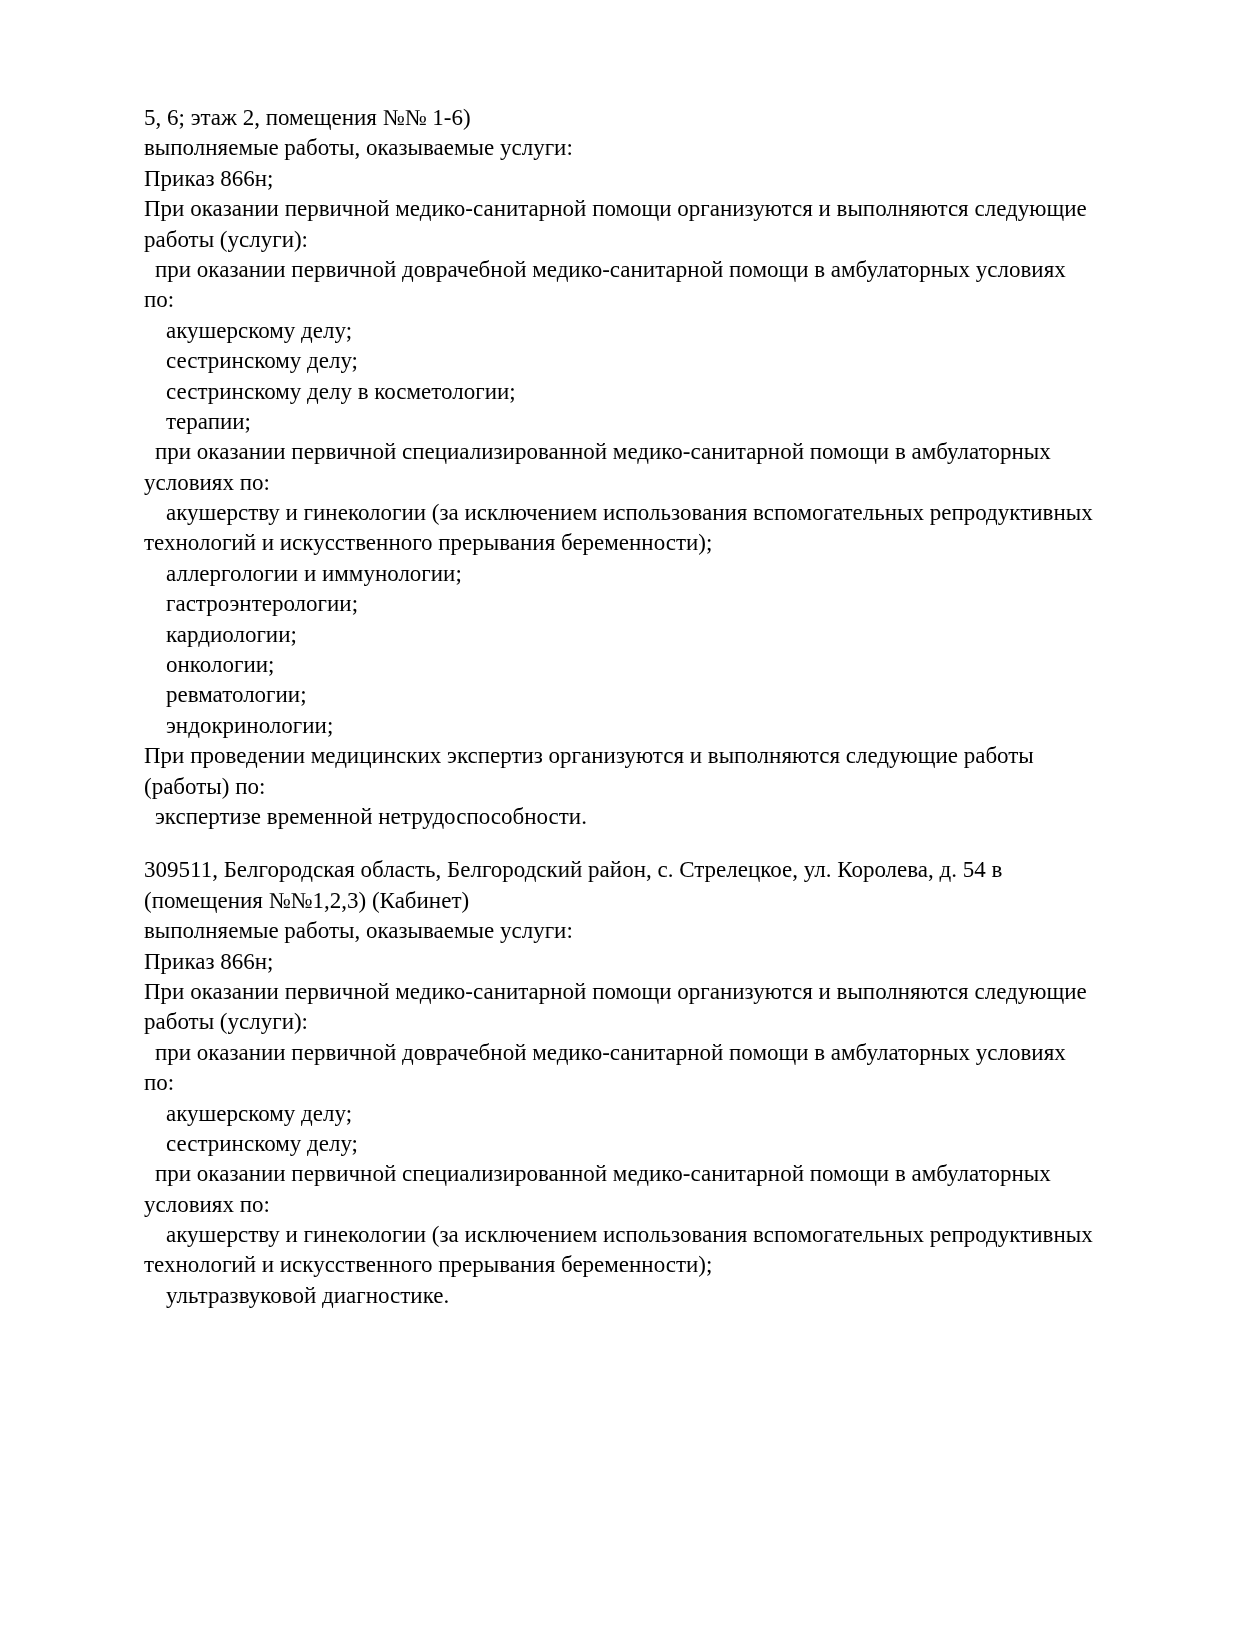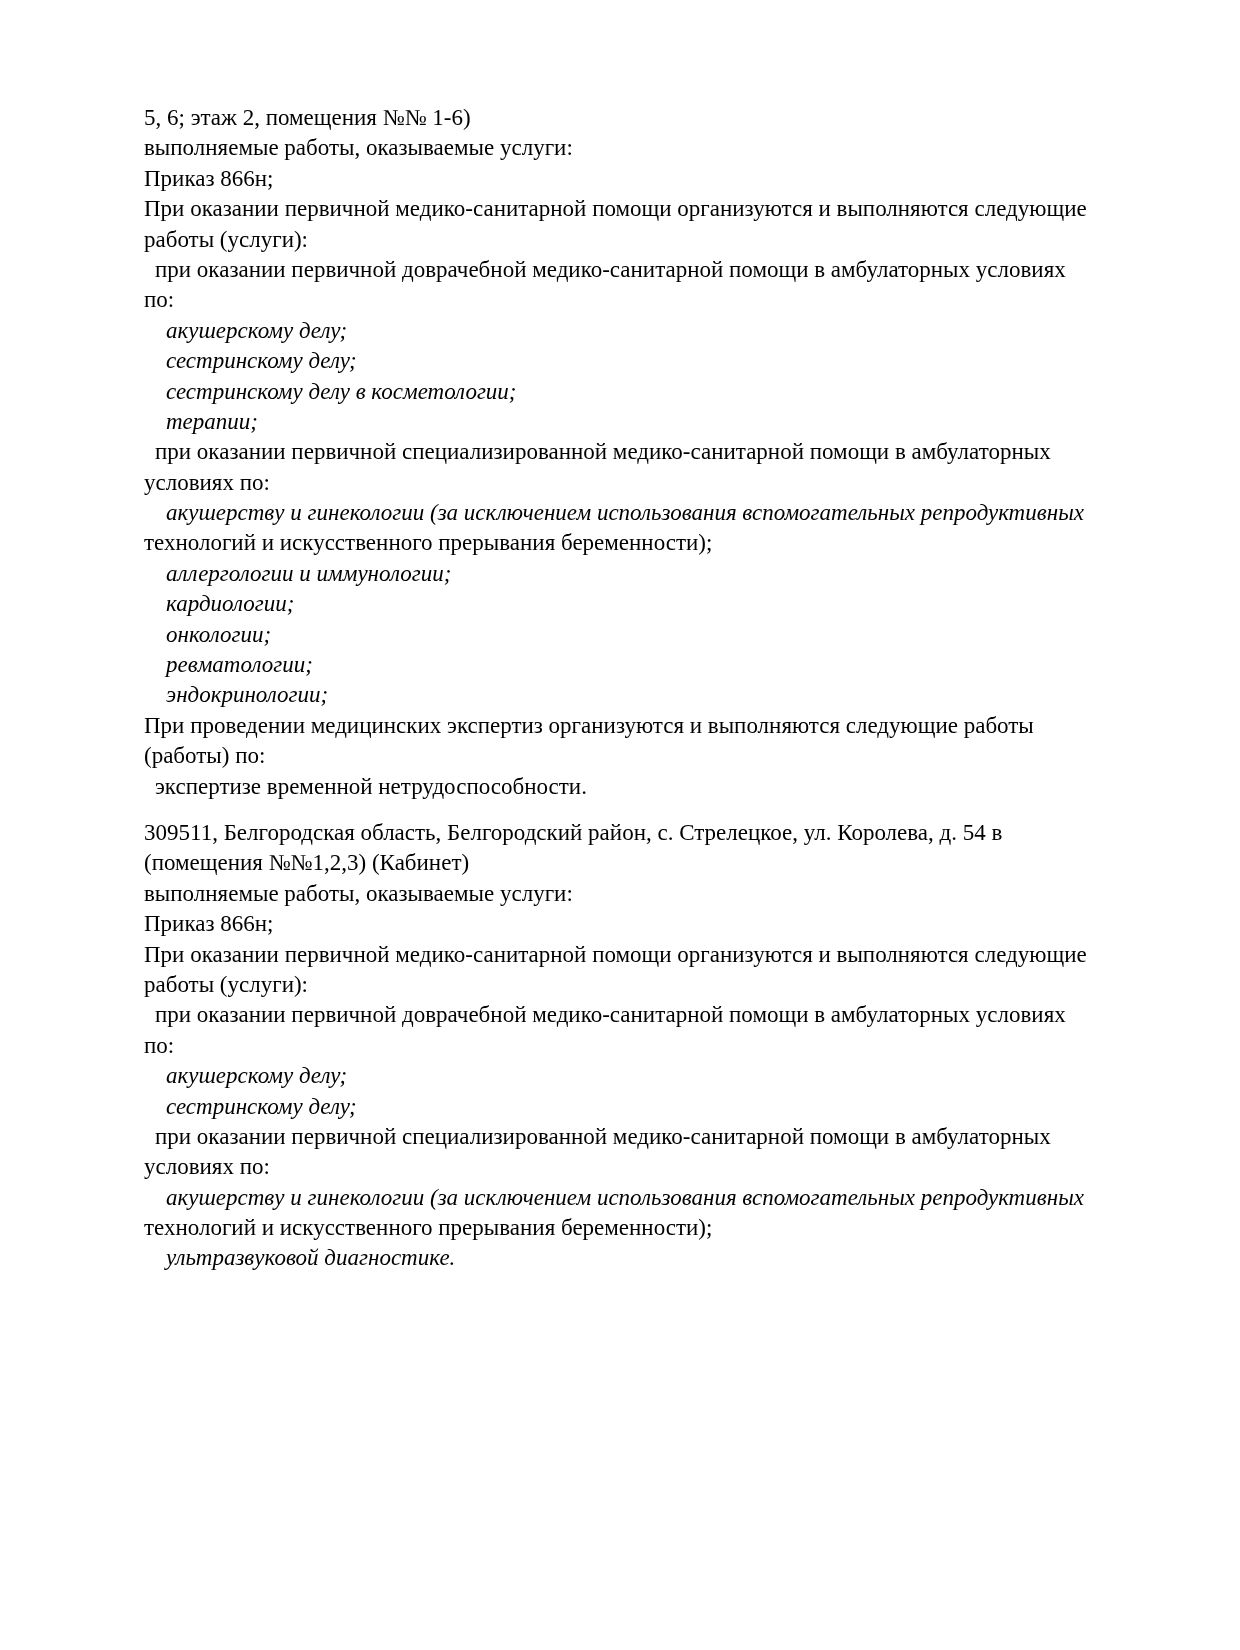--- a/index.html
+++ b/index.html
@@ -18,29 +18,29 @@
     font-size: 23px;
     line-height: 30.4px;
     padding: 103px 20px 0 144px;
     overflow: hidden;
   }
   .doc-section {
     display: block;
   }
   .doc-section + .doc-section {
     
-    margin-top: 16px;
+    margin-top: 23px;
   }
   .line {
     white-space: nowrap;
     height: 30.4px;
   }
   .indent-0 { padding-left: 0; }
   .indent-1 { padding-left: 11px; font-family: Liberation Serif, serif; }
-  .indent-2 { padding-left: 22px; font-style: italic; }
+  .indent-2 { padding-left: 22px; }
 </style>
 </head>
 <body>
 
 <main class="page" style="background: rgb(255, 255, 255); color: rgb(0, 0, 0);">
     <section class="doc-section">
       <div class="line indent-0">5, 6; этаж 2, помещения №№ 1-6)</div>
       <div class="line indent-0">выполняемые работы, оказываемые услуги:</div>
       <div class="line indent-0">Приказ 866н;</div>
       <div class="line indent-0">При оказании первичной медико-санитарной помощи организуются и выполняются следующие</div>
@@ -49,20 +49,21 @@
       <div class="line indent-0">по:</div>
       <div class="line indent-2">акушерскому делу;</div>
       <div class="line indent-2">сестринскому делу;</div>
       <div class="line indent-2">сестринскому делу в косметологии;</div>
       <div class="line indent-2">терапии;</div>
       <div class="line indent-1">при оказании первичной специализированной медико-санитарной помощи в амбулаторных</div>
       <div class="line indent-0">условиях по:</div>
       <div class="line indent-2">акушерству и гинекологии (за исключением использования вспомогательных репродуктивных</div>
       <div class="line indent-0">технологий и искусственного прерывания беременности);</div>
       <div class="line indent-2">аллергологии и иммунологии;</div>
+      <div class="line indent-2">гастроэнтерологии;</div>
       <div class="line indent-2">кардиологии;</div>
       <div class="line indent-2">онкологии;</div>
       <div class="line indent-2">ревматологии;</div>
       <div class="line indent-2">эндокринологии;</div>
       <div class="line indent-0">При проведении медицинских экспертиз организуются и выполняются следующие работы</div>
       <div class="line indent-0">(работы) по:</div>
       <div class="line indent-1">экспертизе временной нетрудоспособности.</div>
     </section>
     <section class="doc-section">
       <div class="line indent-0">309511, Белгородская область, Белгородский район, с. Стрелецкое, ул. Королева, д. 54 в</div>

